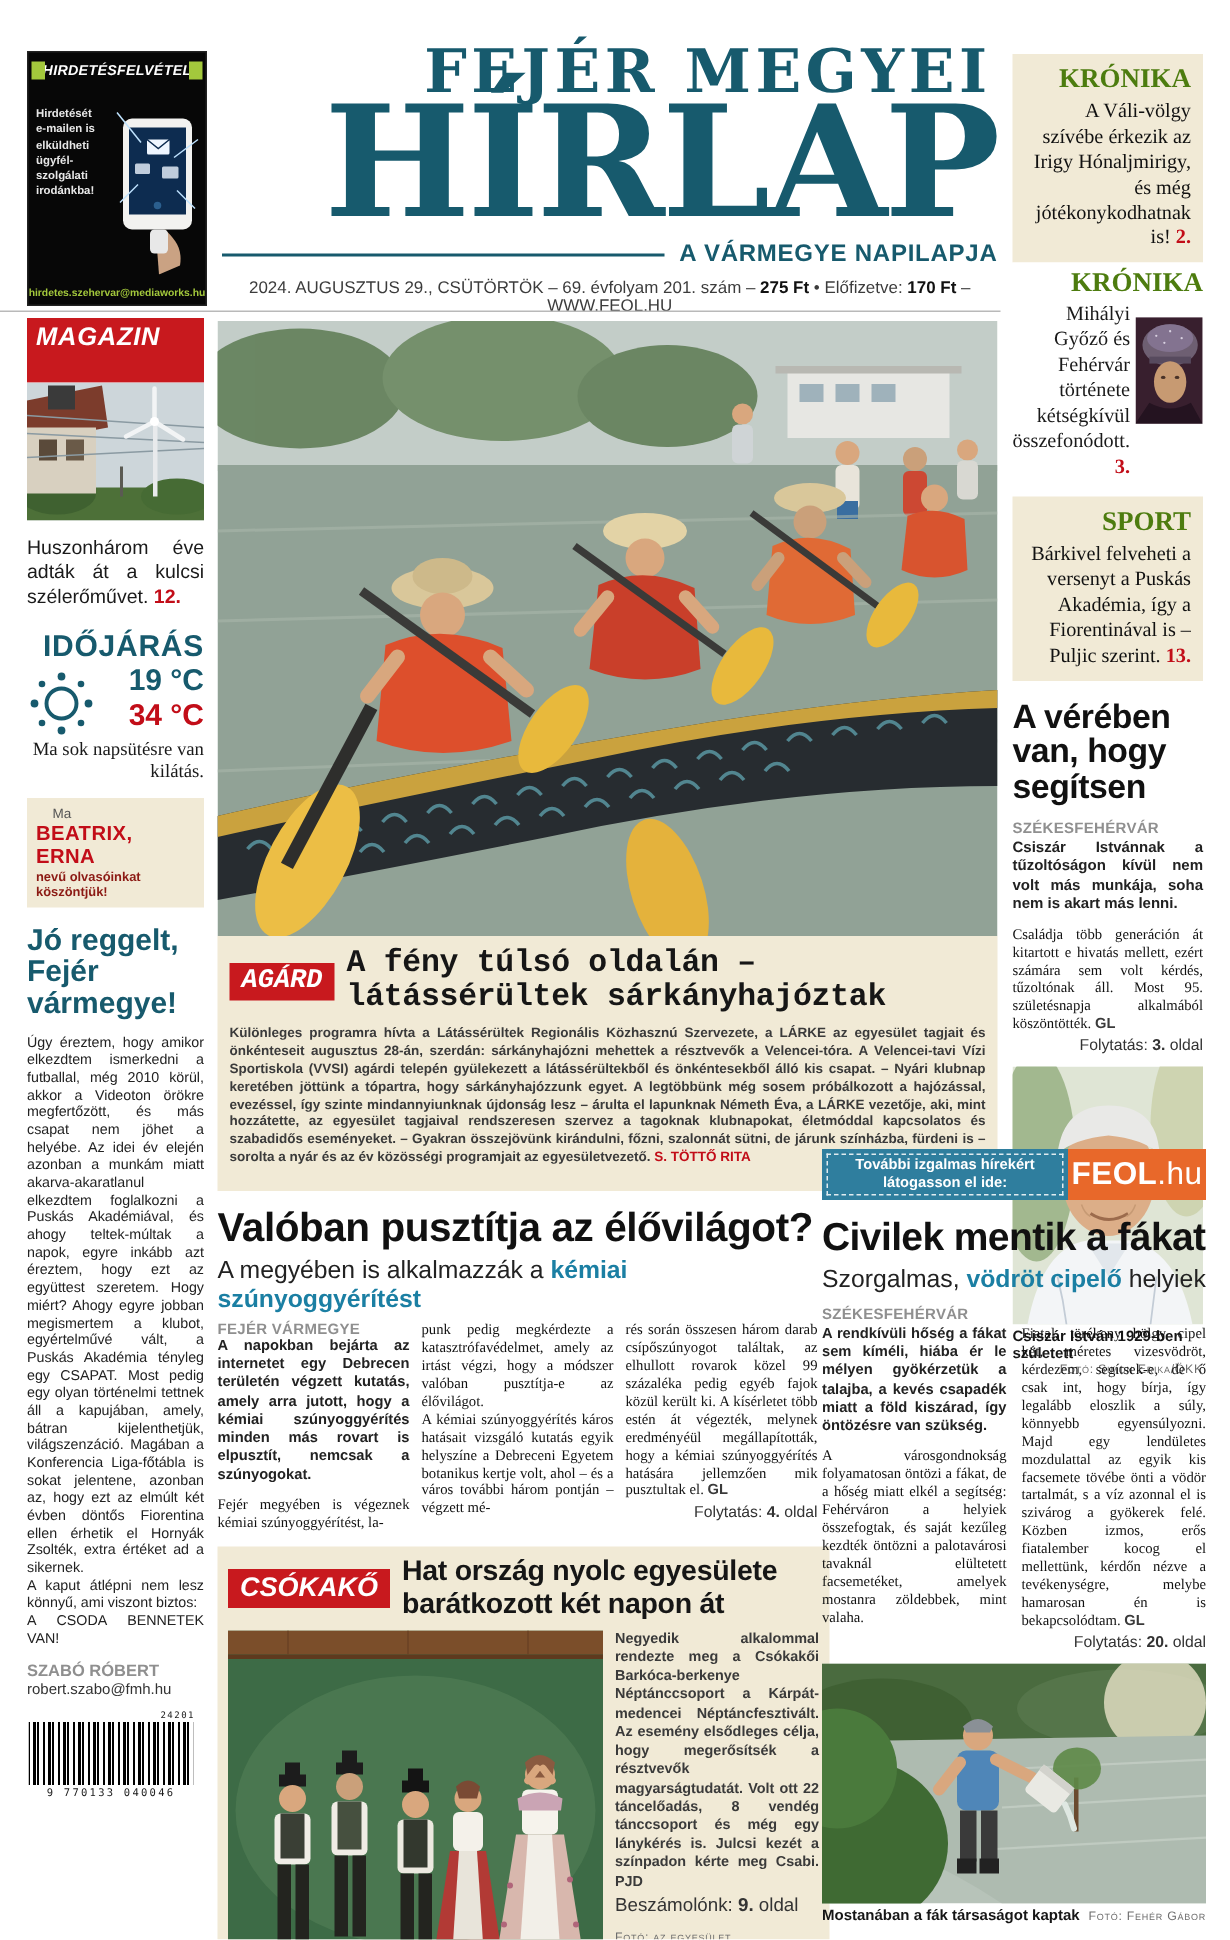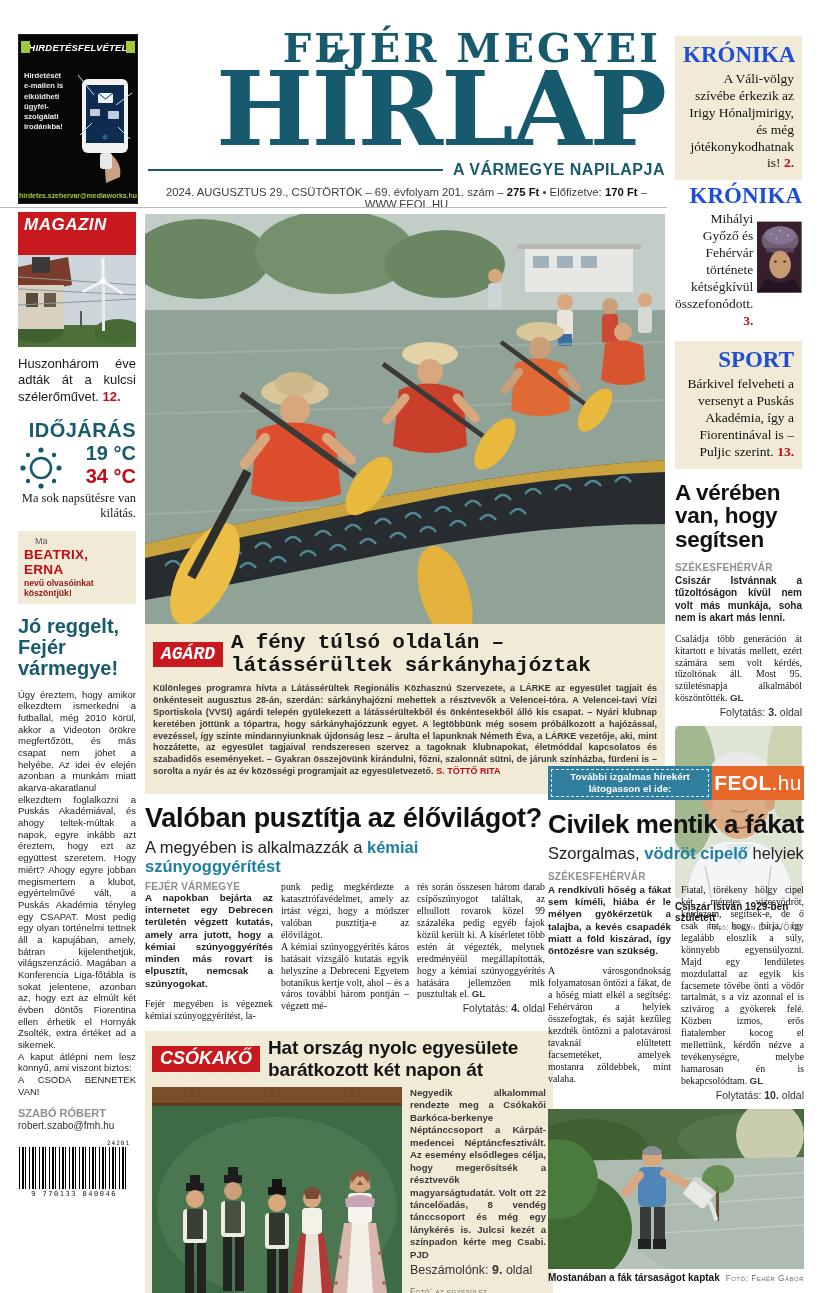--- a/index.html
+++ b/index.html
@@ -28,21 +28,21 @@
   #masthead-main{font-family:"DejaVu Serif",serif;font-weight:bold;font-size:103px;line-height:.92;
                  letter-spacing:-2px;margin-top:-6px;}
   #tagline-row{display:flex;align-items:center;margin-top:4px;}
   #tagline-row .rule{flex:1;height:2px;background:#175a6d;margin-right:10px;}
   #tagline{font-weight:bold;font-size:16px;letter-spacing:.5px;color:#175a6d;}
   #dateline{position:absolute;left:148px;top:186px;width:517px;text-align:center;font-size:11.3px;color:#3c3c3c;}
   #dateline b{color:#111;}
   #header-rule{position:absolute;left:0px;top:207px;width:667px;border-top:1px solid #b9b9b9;}
 
   .kronika-box{background:#f1ead6;padding:7px 8px 8px 8px;text-align:right;}
-  .kr-label{font-family:"Liberation Serif",serif;font-weight:bold;font-size:23px;color:#1d4ed8;line-height:1;text-align:right;}
+  .kr-label{font-family:"Liberation Serif",serif;font-weight:bold;font-size:18px;color:#4d7c0f;line-height:1;text-align:right;}
   .kr-text{font-family:"Liberation Serif",serif;font-size:13.5px;line-height:1.25;color:#111;margin-top:5px;}
   .pgref{font-weight:bold;color:#c20d18;}
   #kronika2{background:#fff;padding:4px 0 6px 0;}
   #kronika2-grid{display:flex;gap:4px;margin-top:4px;}
   #kronika2-text{flex:1;text-align:right;font-family:"Liberation Serif",serif;font-size:13.5px;line-height:1.25;}
 
   
   #col-left{position:absolute;left:18px;top:212px;width:118px;}
   #col-center{position:absolute;left:145px;top:214px;width:520px;}
   #col-right-top{position:absolute;left:675px;top:36px;width:127px;}
@@ -516,21 +516,21 @@
     <div id="trees-headline">Civilek mentik a fákat</div>
     <div id="trees-subhead"><span>Szorgalmas, </span><span class="accent">vödröt cipelő</span><span> helyiek</span></div>
     <div id="trees-loc" class="loc-label">SZÉKESFEHÉRVÁR</div>
     <div class="cols2">
       <div>
         <div class="lead-bold jus">A rendkívüli hőség a fákat sem kíméli, hiába ér le mélyen gyökérzetük a talajba, a kevés csapadék miatt a föld kiszárad, így öntözésre van szükség.</div>
         <div class="body-serif jus" style="margin-top:8px;">A városgondnokság folyamatosan öntözi a fákat, de a hőség miatt elkél a segítség: Fehérváron a helyiek összefogtak, és saját kezűleg kezdték öntözni a palotavárosi tavaknál elültetett facsemetéket, amelyek mostanra zöldebbek, mint valaha.</div>
       </div>
       <div>
         <div class="body-serif jus"><span>Fiatal, törékeny hölgy cipel két, méretes vizesvödröt, kérdezem, segítsek-e, de ő csak int, hogy bírja, így legalább eloszlik a súly, könnyebb egyensúlyozni. Majd egy lendületes mozdulattal az egyik kis facsemete tövébe önti a vödör tartalmát, s a víz azonnal el is szivárog a gyökerek felé. Közben izmos, erős fiatalember kocog el mellettünk, kérdőn nézve a tevékenységre, melybe hamarosan én is bekapcsolódtam. </span><span class="sig">GL</span></div>
-        <div class="folytatas"><span>Folytatás: </span><b>10.</b><span> oldal</span></div>
+        <div class="folytatas"><span>Folytatás: </span><b>20.</b><span> oldal</span></div>
       </div>
     </div>
 
     <svg id="trees-photo" viewBox="0 0 256 160">
       <rect width="256" height="160" fill="#b7c3b9"></rect>
       <rect width="256" height="52" fill="#4a6b3f"></rect>
       <ellipse cx="40" cy="40" rx="60" ry="30" fill="#3f6033"></ellipse>
       <ellipse cx="200" cy="30" rx="70" ry="26" fill="#55754a"></ellipse>
       <circle cx="222" cy="26" r="34" fill="#f2ead0" opacity=".75"></circle>
       <path d="M0 52 L256 48 L256 160 L120 160 Q60 120 0 110 Z" fill="#aebbb0"></path>

